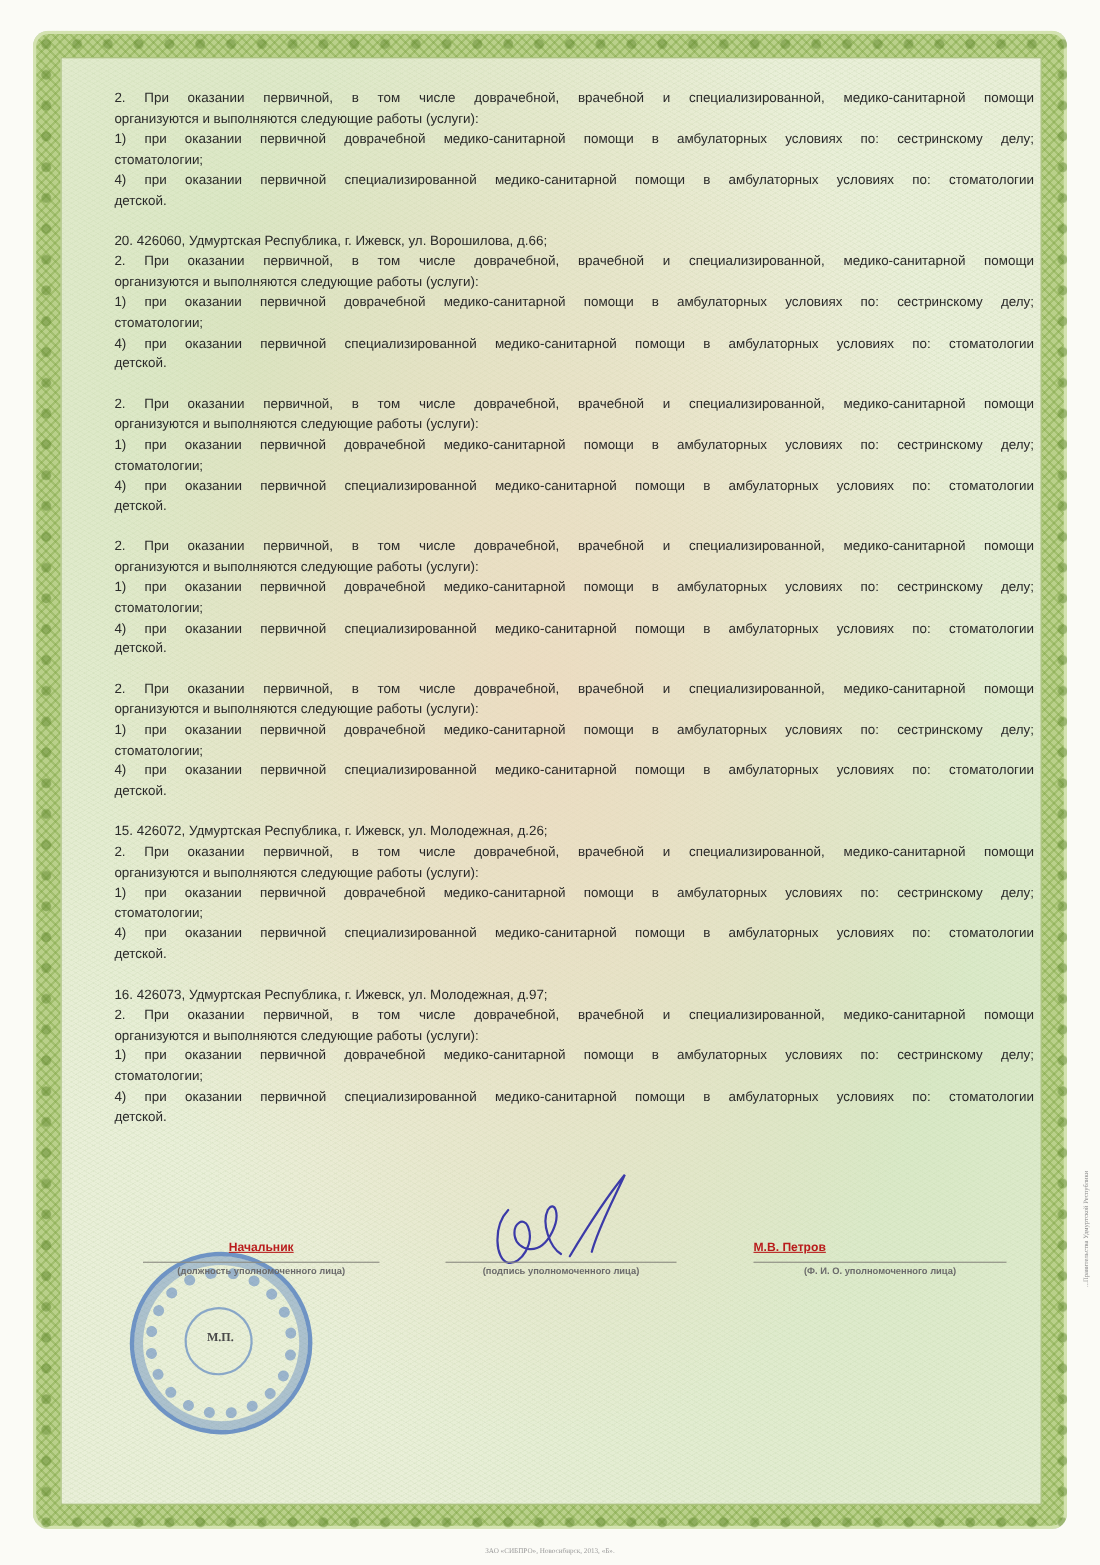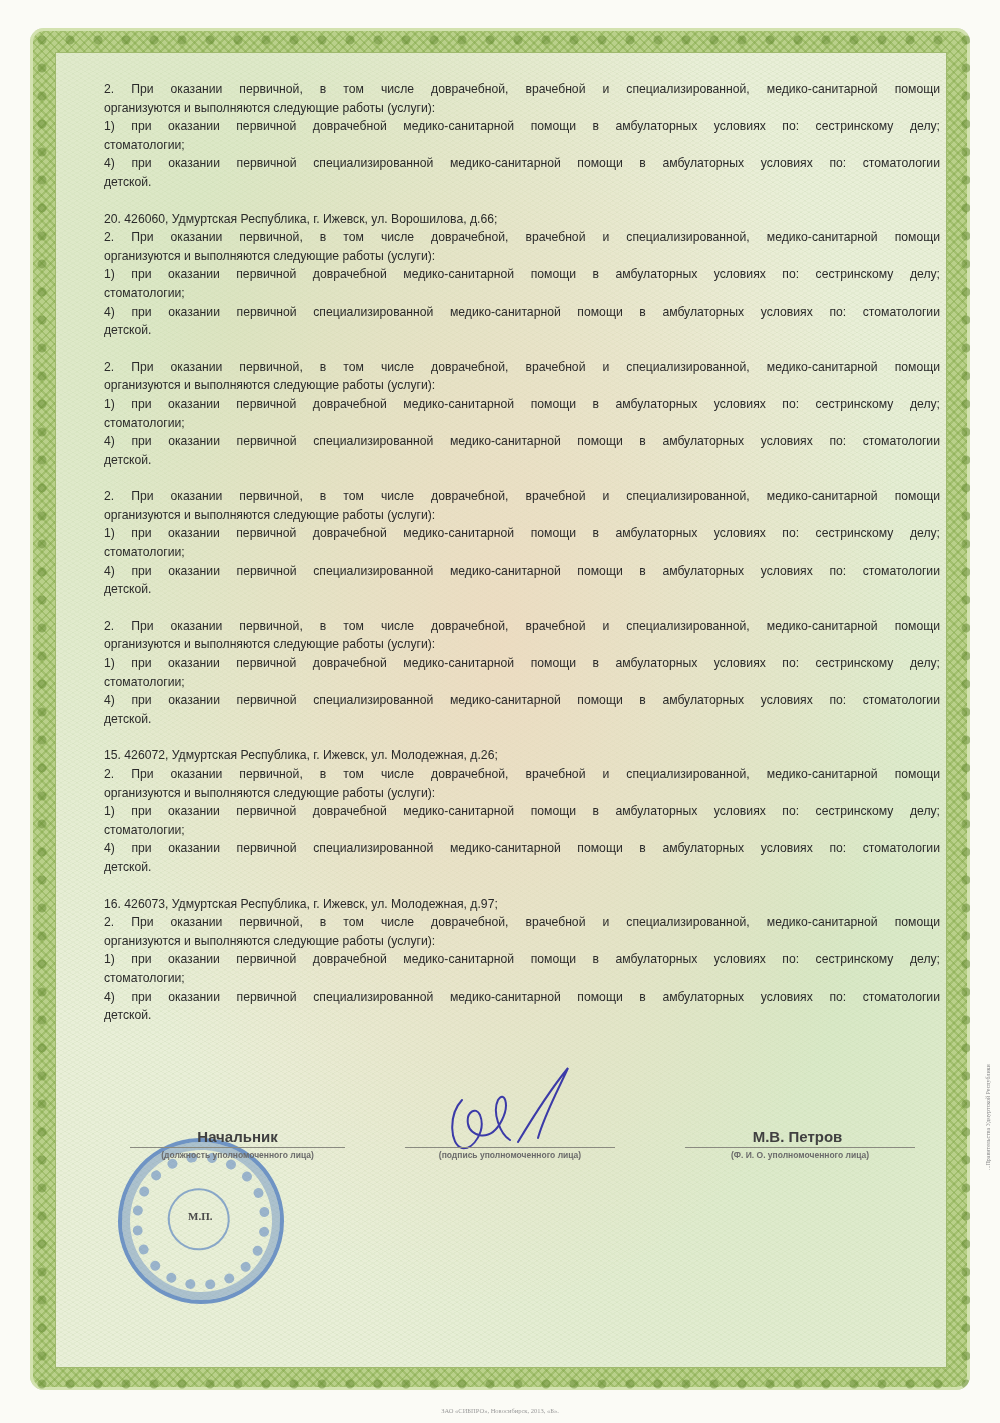--- a/index.html
+++ b/index.html
@@ -35,21 +35,21 @@
   }
   .content {
     position: absolute; left: 104px; top: 80px; width: 836px;
     font-size: 12.2px; line-height: 18.6px; color: #2a2a2a;
   }
   .entry { margin-bottom: 18px; }
   .line { display: block; text-align: justify; text-align-last: left; }
   .line.justify { text-align-last: justify; }
   .sign-row { position: absolute; top: 1128px; left: 0; width: 1000px; height: 40px; }
   .sign-block { position: absolute; text-align: center; }
-  .sign-block .value { font-size: 15px; font-weight: bold; color: #404040; height: 18px; }
+  .sign-block .value { font-size: 11px; font-weight: bold; color: #b91c1c; height: 18px; text-decoration: underline; }
   .sign-block .rule { border-top: 1px solid #8a8a80; margin-top: 1px; }
   .sign-block .caption {
     font-family: Liberation Sans, sans-serif; font-size: 8.5px; font-weight: bold; color: #6b6b6b; margin-top: 2px;
   }
   .stamp {
     position: absolute; left: 118px; top: 1138px; width: 158px; height: 158px;
     border-radius: 50%; border: 4px solid rgba(60,110,190,0.7);
     box-shadow: inset 0 0 0 6px rgba(255,255,255,0.0), inset 0 0 0 8px rgba(60,110,190,0.35);
     transform: rotate(-8deg);
   }
@@ -160,20 +160,20 @@
     <div class="value">Начальник</div>
     <div class="rule"></div>
     <div class="caption">(должность уполномоченного лица)</div>
   </div>
   <div class="sign-block" style="left:405px; width:210px;">
     <div class="value"></div>
     <div class="rule"></div>
     <div class="caption">(подпись уполномоченного лица)</div>
   </div>
   <div class="sign-block" style="left:685px; width:230px;">
-    <div class="value" style="text-align:center; padding-right:5px;">М.В. Петров</div>
+    <div class="value" style="text-align:left; padding-right:5px;">М.В. Петров</div>
     <div class="rule"></div>
     <div class="caption">(Ф. И. О. уполномоченного лица)</div>
   </div>
 </div>
 
 <div class="side-note">...Правительства Удмуртской Республики</div>
 <div class="footer">ЗАО «СИБПРО», Новосибирск, 2013, «Б».</div>
 
 </body></html>

